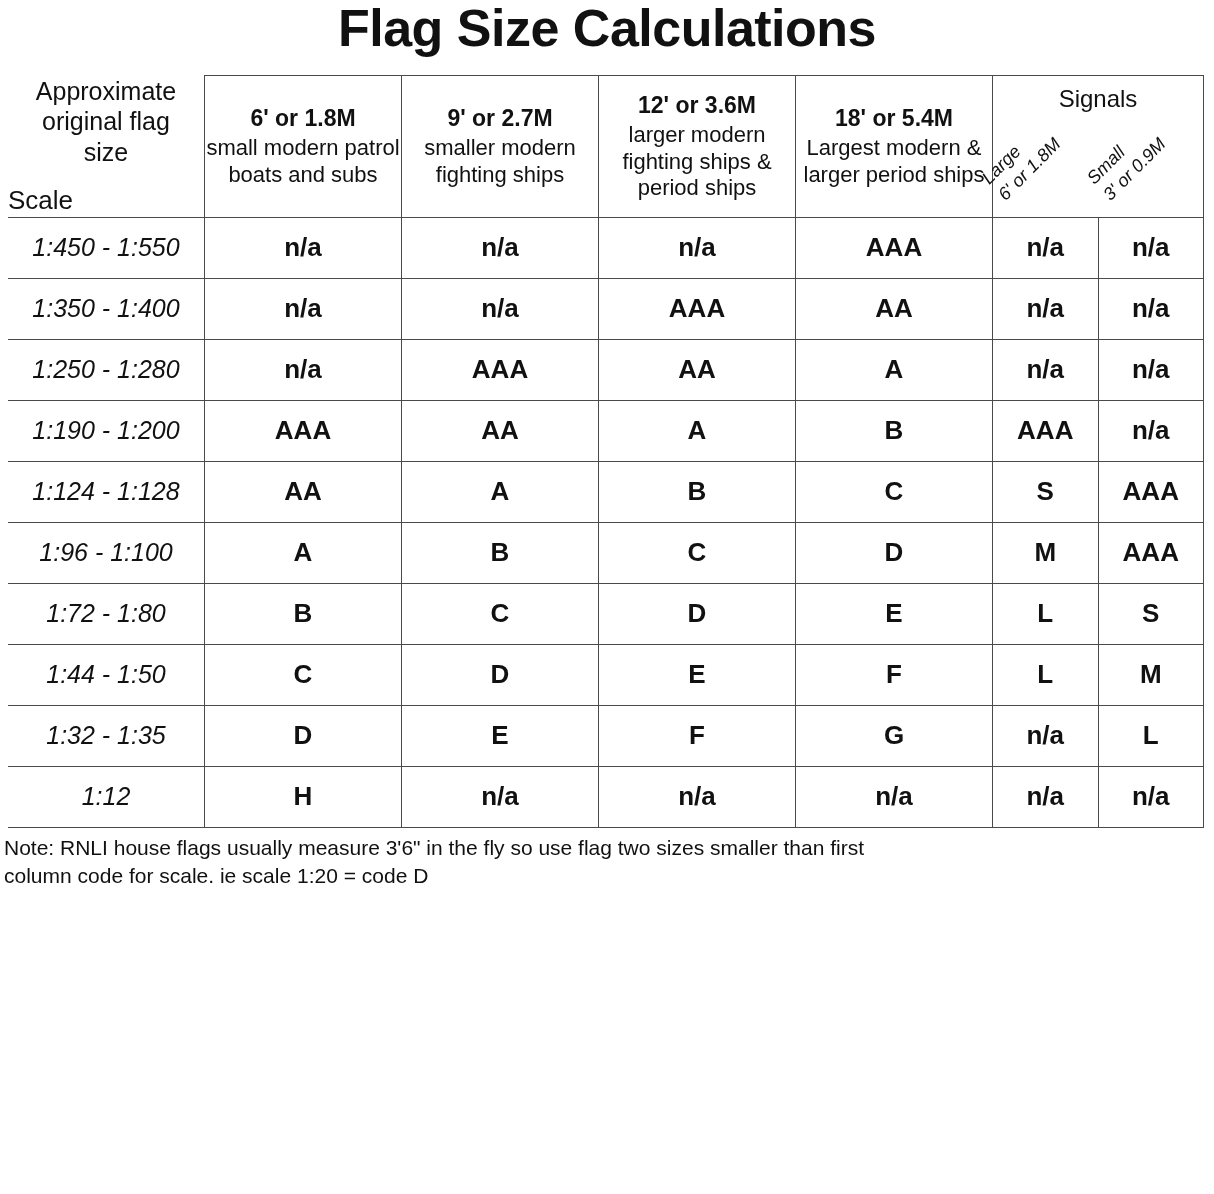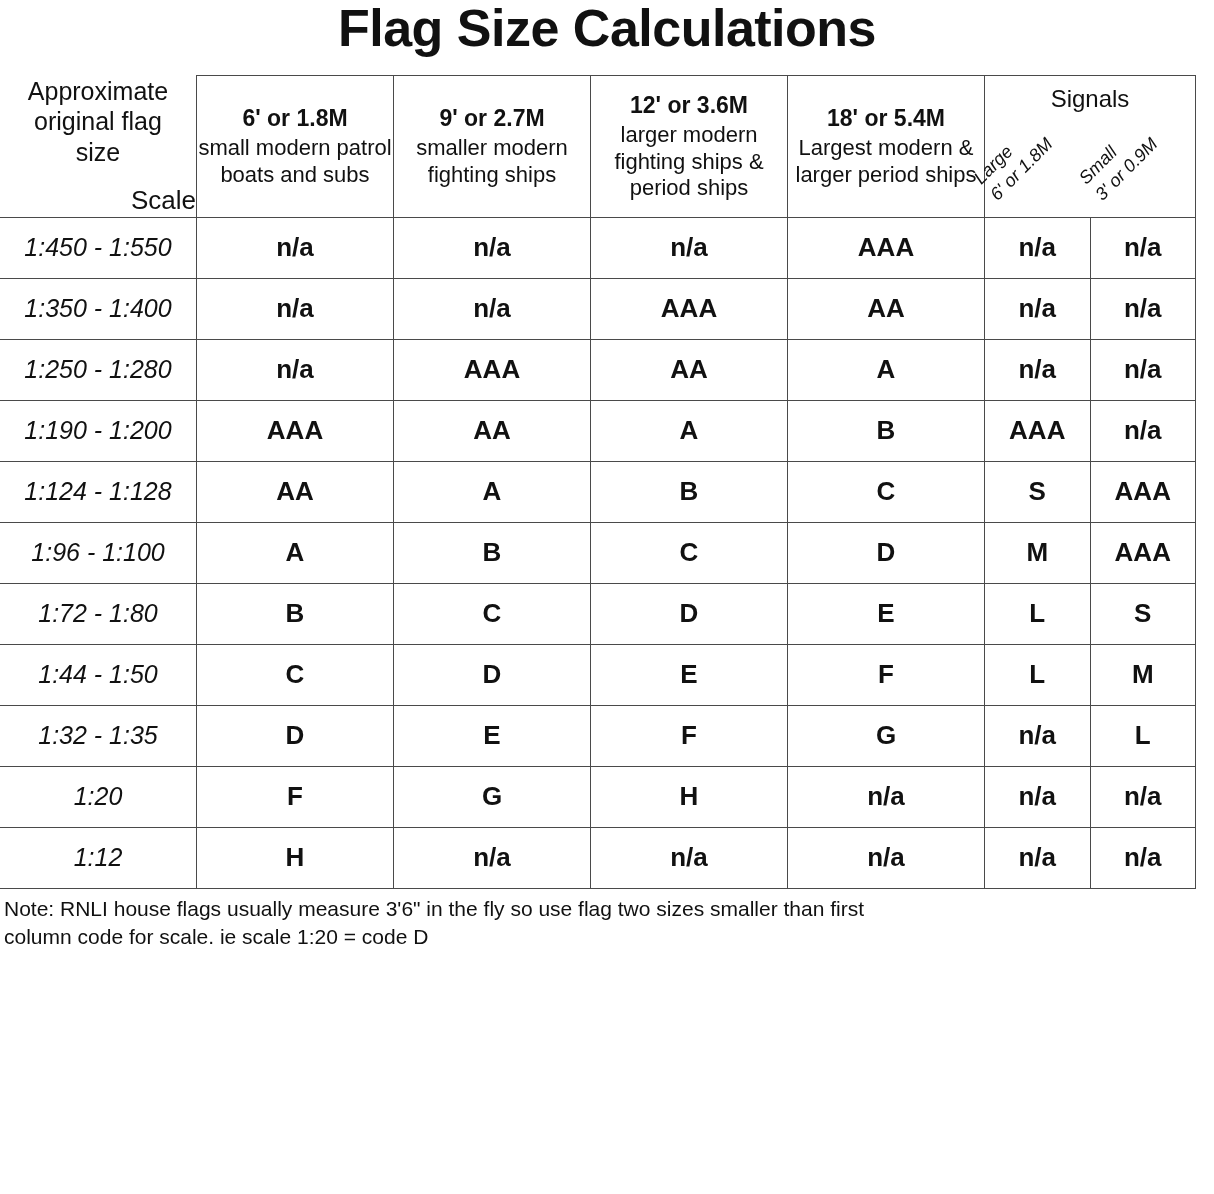--- a/index.html
+++ b/index.html
@@ -24,21 +24,21 @@
     text-align: center;
     font-size: 52px;
     font-weight: bold;
     letter-spacing: -0.5px;
     padding-bottom: 18px;
     line-height: 1.1;
   }
   table.grid {
     border-collapse: collapse;
     width: 1190px;
-    margin-left: 0;
+    margin-left: 8px;
     table-layout: fixed;
   }
   table.grid td, table.grid th {
     border: 1px solid #4a4a4a;
     vertical-align: middle;
     text-align: center;
     padding: 0;
   }
   
   .corner {
@@ -47,21 +47,21 @@
     border-bottom: none !important;
     text-align: right;
     vertical-align: top;
     padding: 8px 10px 4px 0;
     font-size: 25px;
     font-weight: normal;
     line-height: 1.22;
   }
   .corner .scale-word {
     display: block;
-    text-align: right;
+    text-align: left;
     margin-top: 18px;
     font-size: 26px;
   }
   .hdr {
     font-size: 22px;
     line-height: 1.2;
     padding: 10px 6px 12px 6px;
     vertical-align: top;
   }
   .hdr .big {
@@ -255,29 +255,20 @@
       <tr class="body-row">
         <td class="scale">1:32 - 1:35</td>
         <td class="val">D</td>
         <td class="val">E</td>
         <td class="val">F</td>
         <td class="val">G</td>
         <td class="val">n/a</td>
         <td class="val">L</td>
       </tr>
       <tr class="body-row">
-        <td class="scale">1:20</td>
-        <td class="val">F</td>
-        <td class="val">G</td>
-        <td class="val">H</td>
-        <td class="val">n/a</td>
-        <td class="val">n/a</td>
-        <td class="val">n/a</td>
-      </tr>
-      <tr class="body-row">
         <td class="scale">1:12</td>
         <td class="val">H</td>
         <td class="val">n/a</td>
         <td class="val">n/a</td>
         <td class="val">n/a</td>
         <td class="val">n/a</td>
         <td class="val">n/a</td>
       </tr>
     </tbody>
   </table>

